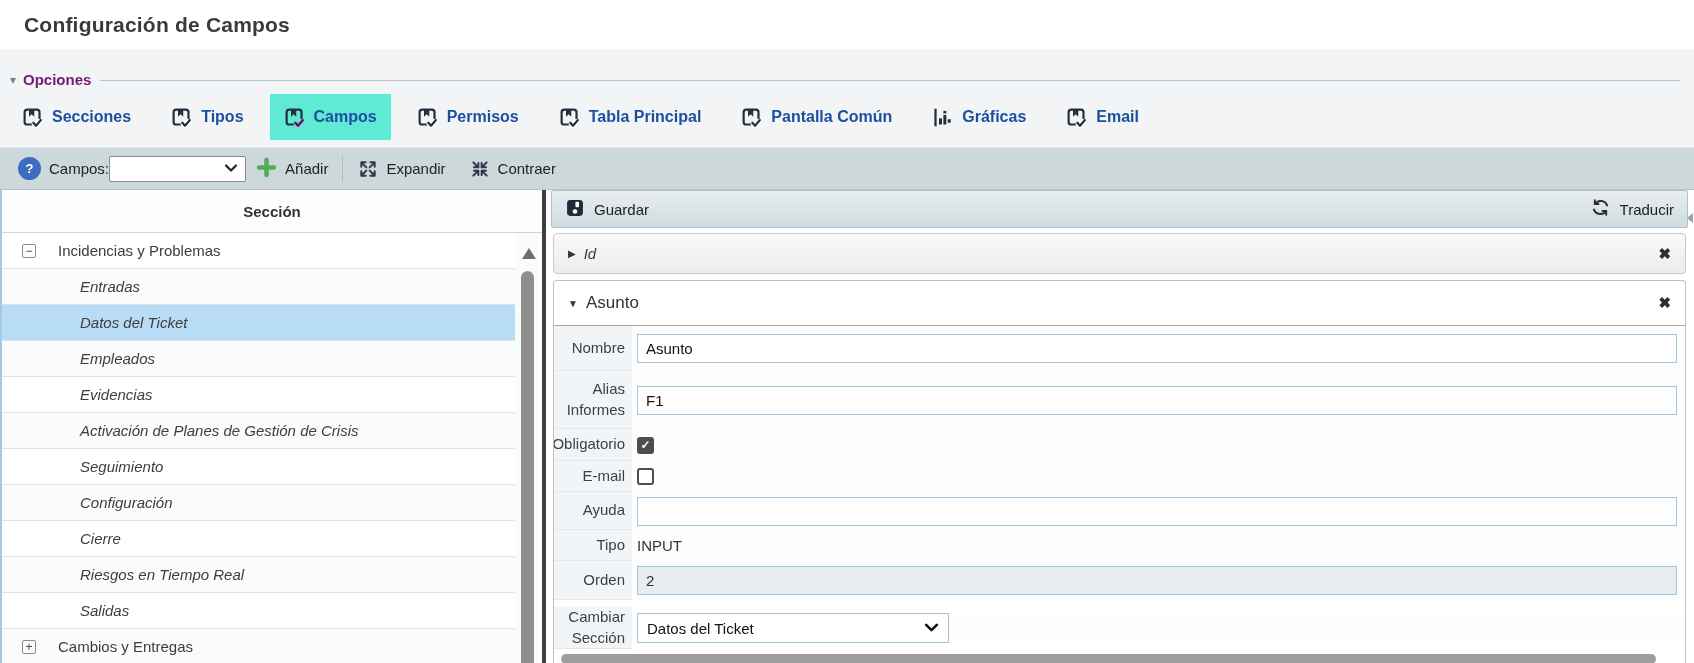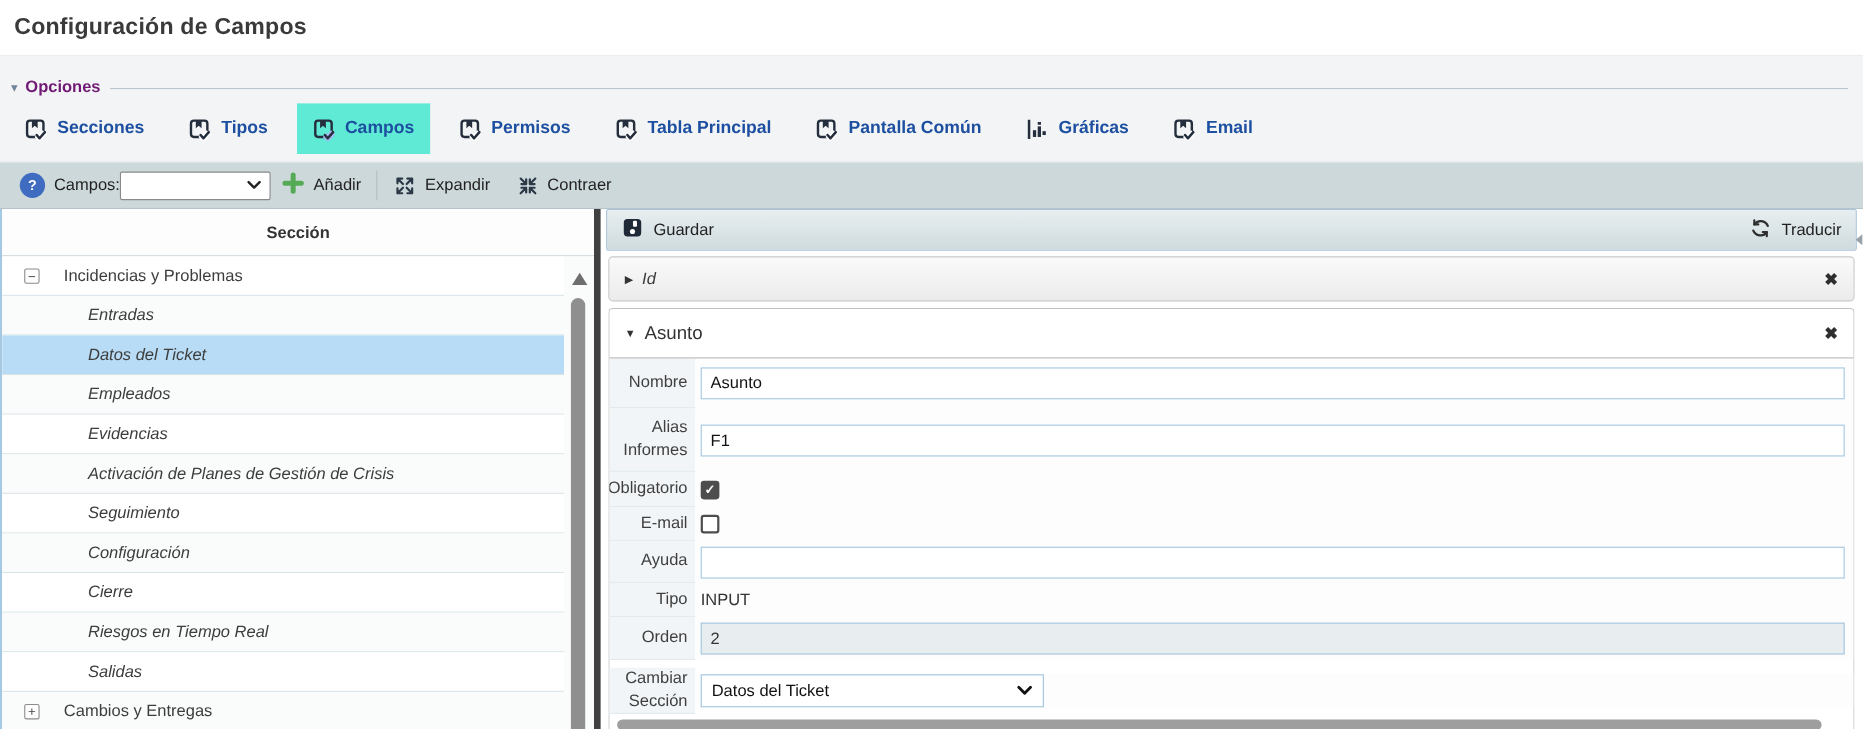--- a/index.html
+++ b/index.html
@@ -2,21 +2,21 @@
 <html><head>
 <meta charset="utf-8">
 <style>
   * { margin:0; padding:0; box-sizing:border-box; }
   html,body { background:#fff; }
   .app {
     position:relative; width:1694px; height:663px; overflow:hidden;
     font-family:"Liberation Sans", sans-serif; color:#3d3d3d; background:#fff;
   }
   
-  .title-bar { height:50px; background:#fff; display:flex; align-items:center; padding-left:13px; }
+  .title-bar { height:50px; background:#fff; display:flex; align-items:center; padding-left:24px; }
   .title-bar h1 { font-size:21px; font-weight:bold; color:#3a3a3a; letter-spacing:.2px; }
 
   
   .options-band { height:97px; background:#f3f4f5; border-top:1px solid #ececec; }
   .legend-row { display:flex; align-items:center; padding:20px 14px 0 10px; }
   .legend-arrow { color:#72869a; font-size:12px; margin-right:7px; }
   .legend-text { font-size:15px; font-weight:bold; color:#701a75; }
   .legend-line { flex:1; border-top:1px solid #b7c7d1; margin-left:9px; margin-top:2px; }
   .tab-bar { display:flex; align-items:stretch; height:46px; margin-top:6px; padding-left:8px; gap:12px; }
   .tab { display:flex; align-items:center; gap:9px; padding:0 14px; cursor:pointer; }
@@ -41,21 +41,21 @@
   .tb-btn { display:flex; align-items:center; gap:8px; cursor:pointer; }
   .plus-icon { margin-left:10px; }
   .tb-divider { width:1px; height:27px; background:#b2bec3; margin:0 15px 0 14px; }
   .icon-dark svg { display:block; }
 
   
   .main { display:flex; height:473px; }
 
   
   .tree-panel {
-    width:546px; border-left:2px solid #a5c9e0; border-right:6px solid #404040;
+    width:546px; border-left:2px solid #a5c9e0; border-right:4px solid #404040;
     display:flex; flex-direction:column; background:#fff;
   }
   .tree-header {
     height:43px; display:flex; align-items:center; justify-content:center;
     font-weight:bold; font-size:15px; color:#333; border-bottom:1px solid #ccd6da; background:#fdfdfd;
   }
   .tree-body { flex:1; display:flex; overflow:hidden; }
   .tree-rows { flex:1; overflow:hidden; }
   .tree-row {
     height:36px; display:flex; align-items:center; font-size:15px; color:#3d3d3d;

